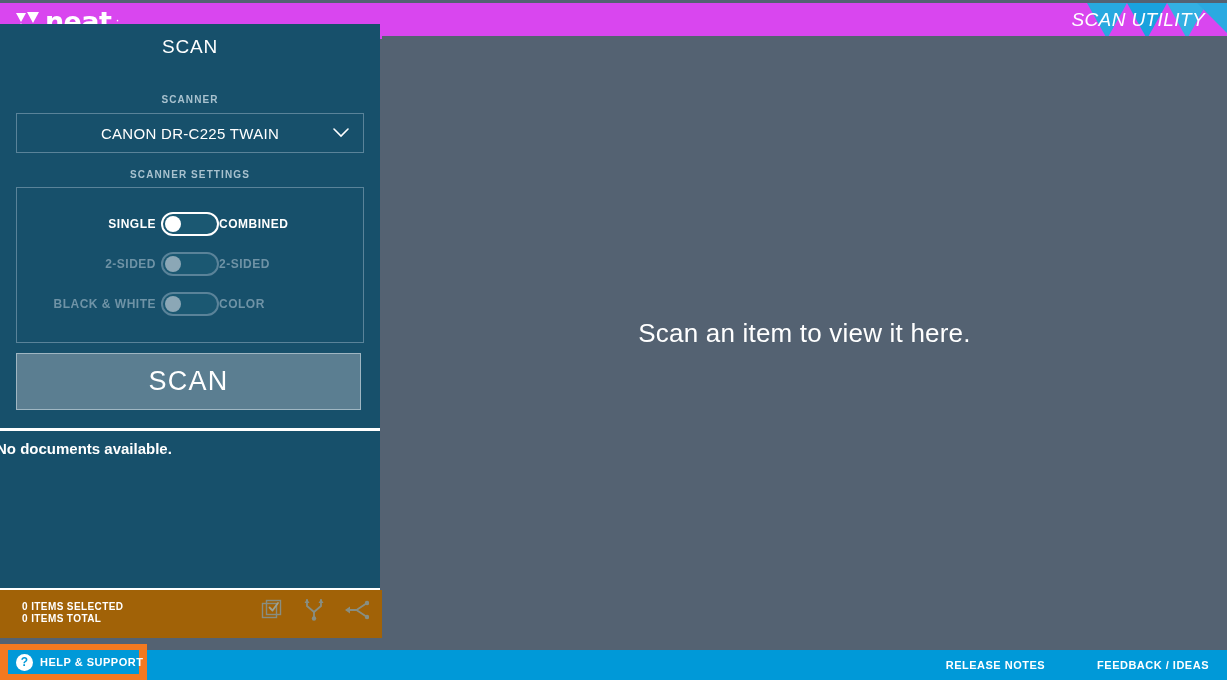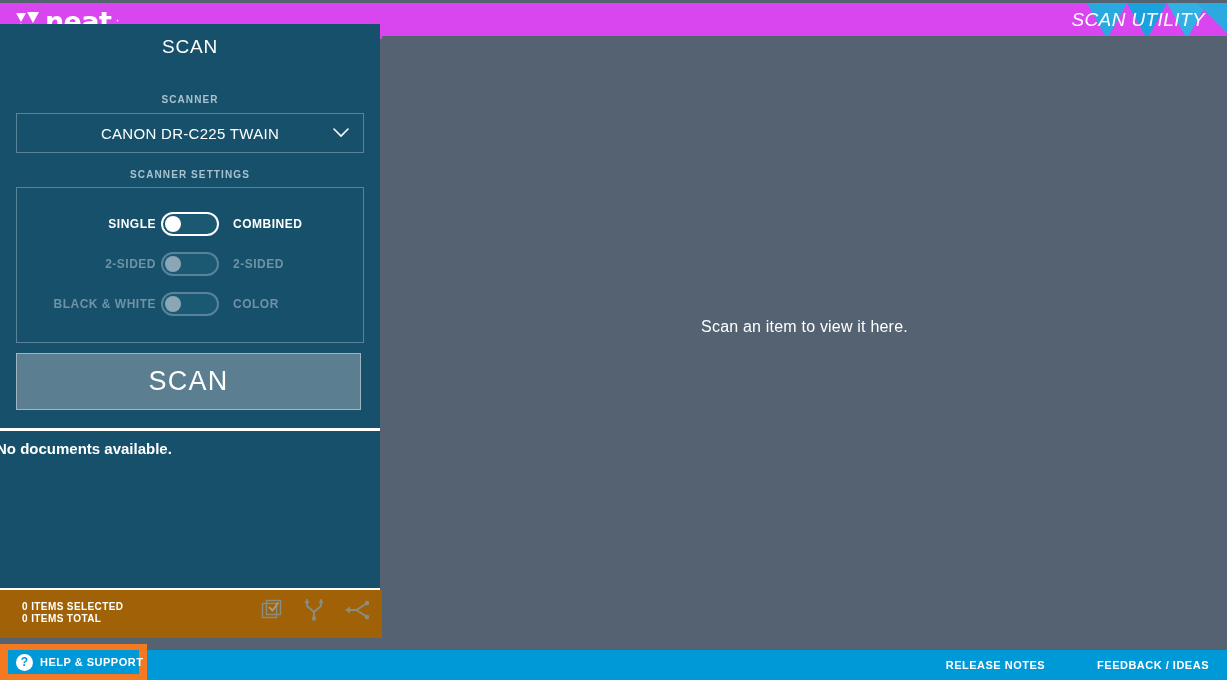--- a/index.html
+++ b/index.html
@@ -133,21 +133,21 @@
     justify-content: center;
     height: 40px;
   }
   .tgl-label {
     font-size: 12px;
     font-weight: 700;
     letter-spacing: 0.5px;
     width: 140px;
   }
   .tgl-label.left  { text-align: right; padding-right: 5px; }
-  .tgl-label.right { text-align: left;  padding-left: 14px; }
+  .tgl-label.right { text-align: left;  }
   .tgl-label.on  { color: #ffffff; }
   .tgl-label.off { color: #6f93a6; }
 
   .switch {
     width: 58px; height: 24px;
     border-radius: 12px;
     position: relative;
     flex: 0 0 auto;
     cursor: pointer;
   }
@@ -235,21 +235,21 @@
     left: 382px; top: 36px;
     width: 845px; height: 614px;
     background: #546272;
   }
   .main-msg {
     position: absolute;
     left: 0; right: 0;
     top: 282px;
     text-align: center;
     color: #ffffff;
-    font-size: 16px;
+    font-size: 26px;
     font-weight: 400;
     letter-spacing: 0.2px;
   }
 
   
   .footer {
     position: absolute;
     left: 0; top: 650px;
     width: 1227px; height: 30px;
     background: #0099d8;

